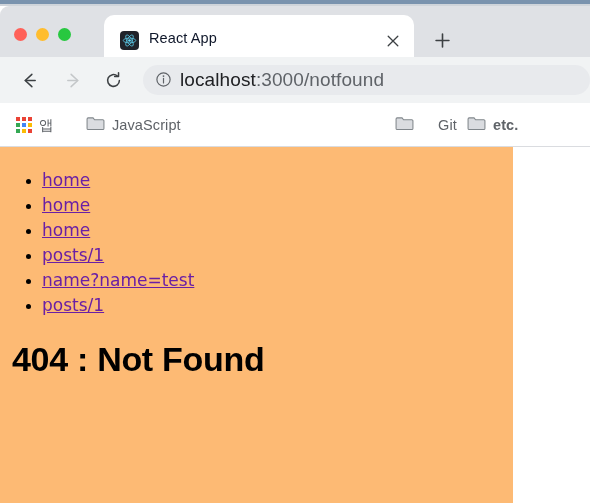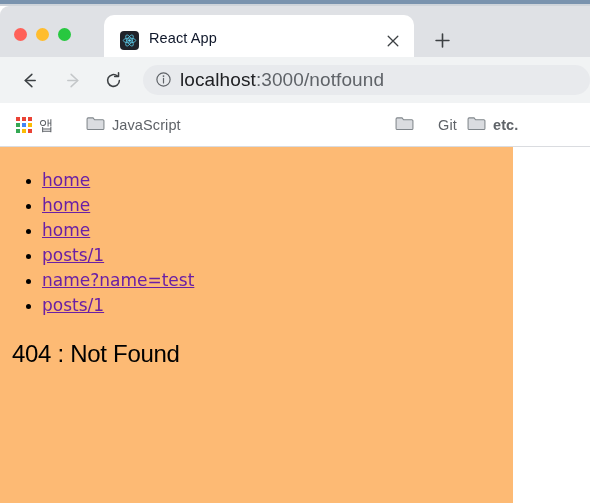--- a/index.html
+++ b/index.html
@@ -240,22 +240,22 @@
     font-size: 16px;
   }
   #nav-list a {
     color: #6a1fa5;
     text-decoration: underline;
     font-size: 17px;
     font-family: "DejaVu Sans", sans-serif;
   }
   #page-heading {
     margin: 22px 0 0 12px;
-    font-size: 24px;
-    font-weight: normal;
+    font-size: 34px;
+    font-weight: bold;
     color: #000000;
     letter-spacing: -0.3px;
     font-family: "Liberation Sans", sans-serif;
   }
 </style>
 </head>
 <body>
 
 <div id="browser-window">
 

